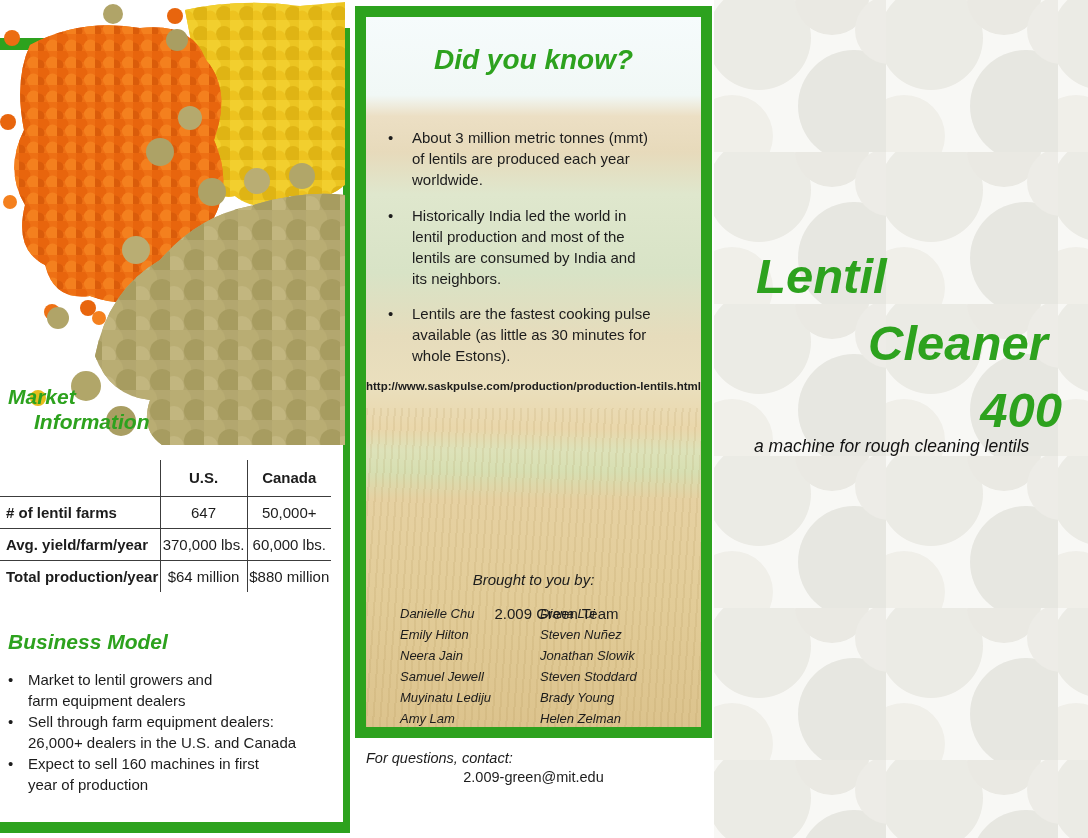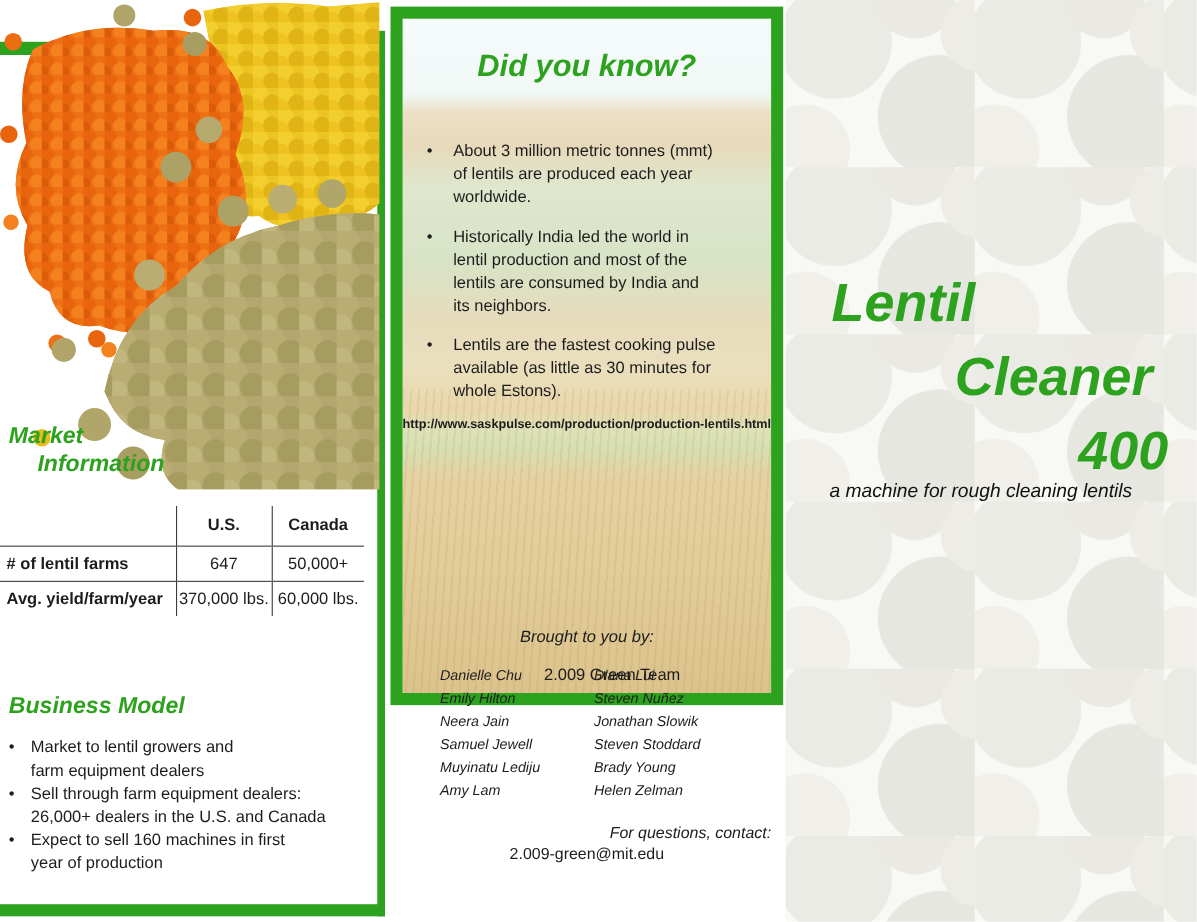--- a/index.html
+++ b/index.html
@@ -42,21 +42,21 @@
   .business-bullets {
     position:absolute; left:8px; top:669px; width:340px; z-index:3;
     list-style:none; font-size:15px; line-height:21px;
   }
   .business-bullets li { display:flex; }
   .business-bullets .dot { width:20px; flex:0 0 20px; }
   .business-bullets .txt { white-space:pre-line; }
 
   
   .middle-panel {
-    position:absolute; left:355px; top:6px; width:357px; height:635px;
+    position:absolute; left:355px; top:6px; width:357px; height:732px;
     border:11px solid var(--green);
     background:
       linear-gradient(180deg,
         #f6fbfc 0%, #f1f8f6 11%,
         #ecdfc4 14%, #e7dabb 19%,
         #dfe7cd 25%, #d8e3c6 36%,
         #e6dcbc 45%, #eadfbd 52%,
         #ead7ab 58%,
         #dde2b9 61%, #d7dfb2 64%,
         #e6d1a2 68%, #e2cc98 82%, #dcc38d 100%);
@@ -74,21 +74,21 @@
   .fact .txt { white-space:pre-line; }
   .fact-1 { top:110px; } .fact-2 { top:188px; } .fact-3 { top:286px; }
   .source-url {
     position:absolute; left:0; top:363px; width:100%; 
     font-size:11.5px; font-weight:bold; z-index:2;
   }
   .credit-intro  { position:absolute; left:0; top:554px; width:100%; text-align:center; font-style:italic; font-size:15px; z-index:2; }
   .credit-team   { position:absolute; left:0; top:588px; width:100%; text-align:center; font-size:15px; z-index:2;margin-left:23px; }
   .names { position:absolute; left:34px; top:586px; width:280px; display:flex; z-index:2; font-size:13px; line-height:21px;font-style:italic; }
   .names .col { width:50%; }
-  .contact-label { position:absolute; left:0; top:733px; width:100%; text-align:right; font-style:italic; font-size:14.5px; z-index:2; }
+  .contact-label { position:absolute; left:0; top:733px; width:100%; text-align:left; font-style:italic; font-size:14.5px; z-index:2; }
   .contact-email { position:absolute; left:0; top:752px; width:100%; text-align:center; font-size:14.5px; z-index:2; }
 
   
   .right-panel { position:absolute; left:714px; top:0; width:374px; height:838px; }
   .photo-right { position:absolute; left:0; top:0; width:374px; height:838px; }
   .product-title { position:absolute; z-index:2; color:var(--green); font-weight:bold; font-style:italic; font-size:49px; line-height:49px; }
   .pt-1 { left:42px;  top:252px; }
   .pt-2 { left:106px; top:319px;margin-left:48px; }
   .pt-3 { right:26px; top:386px; }
   .tagline { position:absolute; left:40px; top:436px; z-index:2; font-style:italic; font-size:17.5px; color:#111; }
@@ -170,20 +170,25 @@
     <tbody>
       <tr>
         <th class="c-label"># of lentil farms</th>
         <td class="c-us">647</td>
         <td class="c-ca">50,000+</td>
       </tr>
       <tr>
         <th class="c-label">Avg. yield/farm/year</th>
         <td class="c-us">370,000 lbs.</td>
         <td class="c-ca">60,000 lbs.</td>
+      </tr>
+      <tr>
+        <th class="c-label">Total production/year</th>
+        <td class="c-us">$64 million</td>
+        <td class="c-ca">$880 million</td>
       </tr>
     </tbody>
   </table>
 
   <h2 class="business-heading">Business Model</h2>
 
   <ul class="business-bullets">
     <li>
       <span class="dot">•</span>
       <span class="txt">Market to lentil growers and

